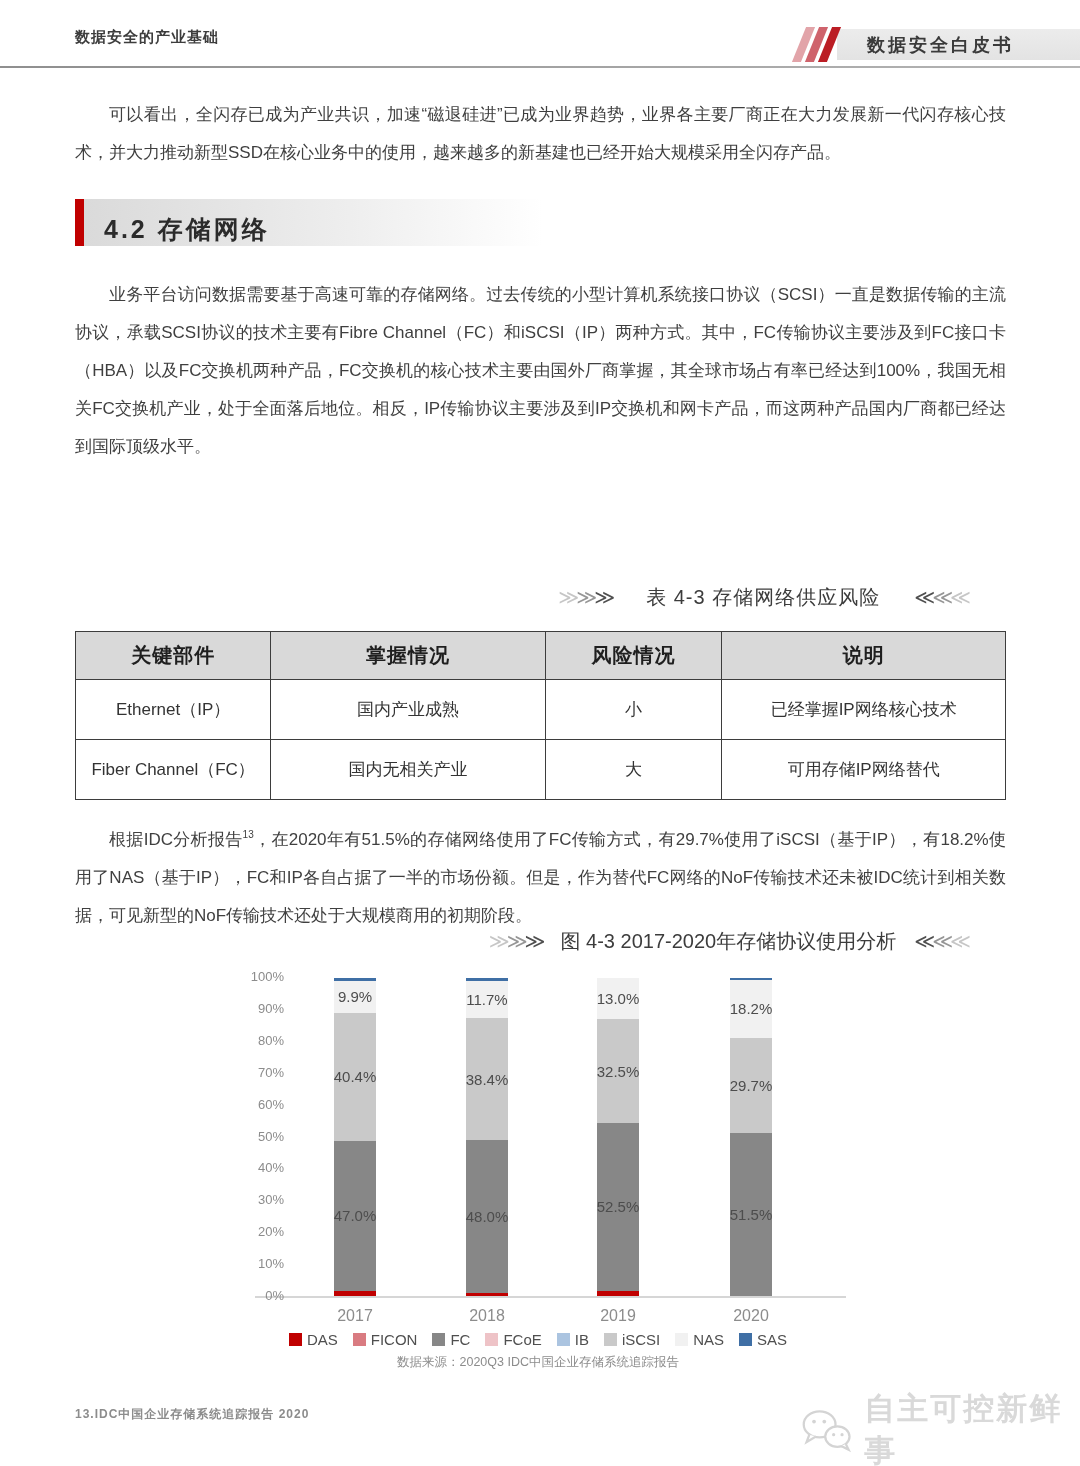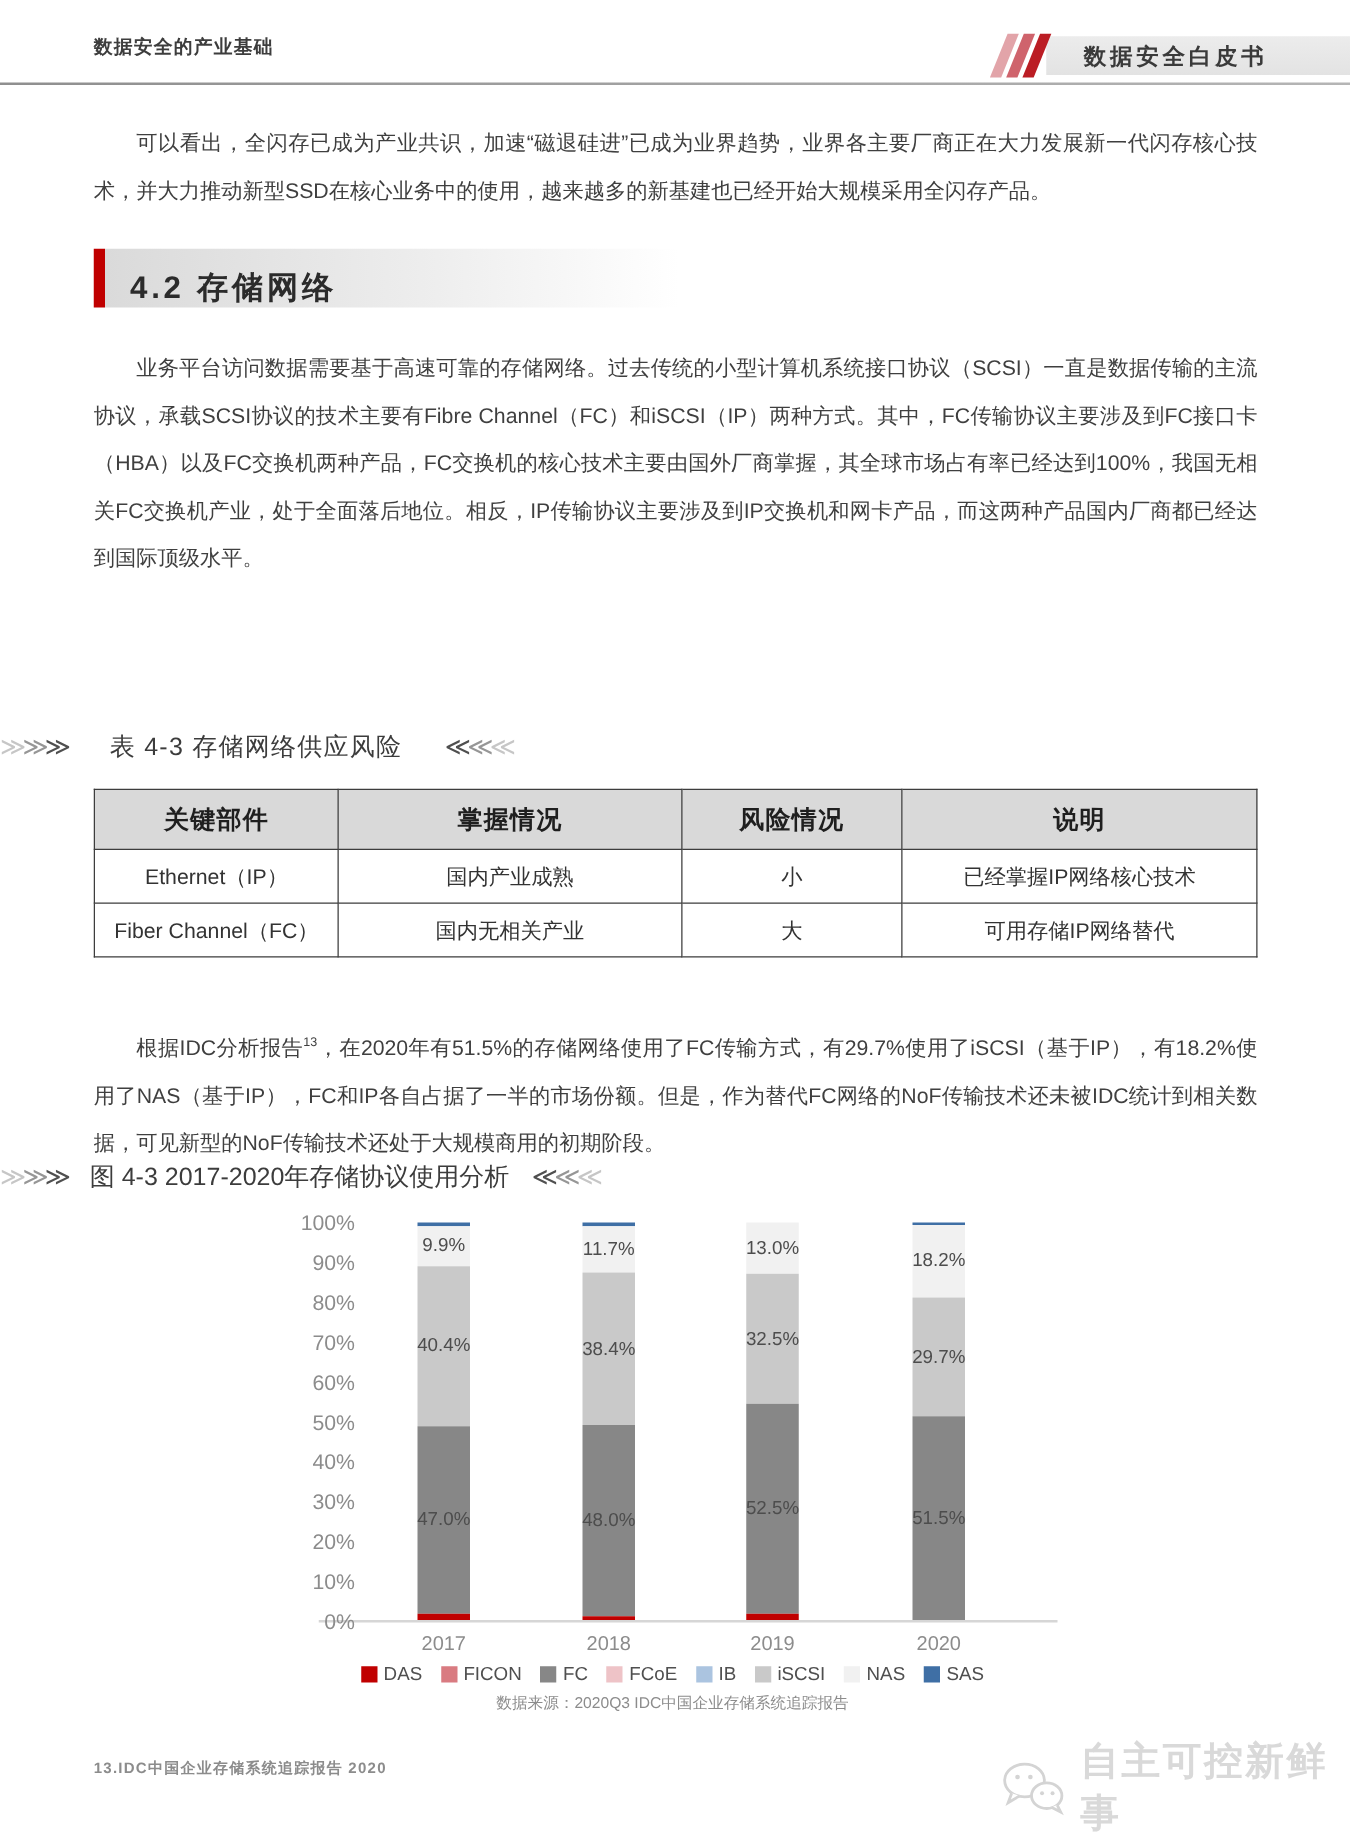--- a/index.html
+++ b/index.html
@@ -18,34 +18,34 @@
   .para { position:absolute; left:75px; width:931px; font-size:17px; line-height:38px; color:#3f3f3f; text-align:justify; text-indent:2em; }
   .para sup { font-size:10px; color:#3f3f3f; }
 
   
   .sec-head { position:absolute; left:75px; top:199px; height:47px; width:492px; display:flex; align-items:stretch; }
   .sec-bar { width:9px; background:#c00000; flex:none; }
   .sec-bg { flex:1; background:linear-gradient(to right,#dadada 0%,#eeeeee 55%,#ffffff 95%); display:flex; align-items:flex-end; }
   .sec-title { font-size:25px; font-weight:bold; color:#2b2b2b; margin-left:20px; letter-spacing:3px; }
 
   
-  .caption { position:absolute; left:0; width:968px; text-align:left; font-size:20px; color:#3c3c3c; }
+  .caption { position:absolute; left:0; width:968px; text-align:right; font-size:20px; color:#3c3c3c; }
   .caption .cap-text { margin:0 18px; }
   .caption.tbl .cap-text { font-weight:500; letter-spacing:1px; margin:0 34px; }
   .chev { font-size:20px; letter-spacing:-3px; }
 
   
   .risk-table { position:absolute; left:75px; top:631px; width:931px; border-collapse:collapse; table-layout:fixed; }
   .risk-table th { background:#d9d9d9; font-size:20px; font-weight:bold; color:#1f1f1f; height:48px; border:1.5px solid #3d3d3d; letter-spacing:1px; }
-  .risk-table td { font-size:17px; color:#333333; height:43px; text-align:center; border:1.5px solid #3d3d3d; background:#ffffff; }
+  .risk-table td { font-size:17px; color:#333333; height:60px; text-align:center; border:1.5px solid #3d3d3d; background:#ffffff; }
 
   
   .chart { position:absolute; left:230px; top:962px; width:616px; height:412px; }
   .plot { position:absolute; left:60px; top:16px; width:556px; height:319px; }
-  .ytick { position:absolute; right:562px; width:52px; text-align:right; font-size:17px; color:#8c8c8c; }
+  .ytick { position:absolute; right:562px; width:52px; text-align:right; font-size:13px; color:#8c8c8c; }
   .baseline { position:absolute; left:25px; top:334px; width:591px; height:2px; background:#d6d6d6; }
   .bar { position:absolute; bottom:0; width:42px; display:flex; flex-direction:column-reverse; }
   .seg { width:100%; display:flex; align-items:center; justify-content:center; }
   .seg-label { font-size:15px; color:#4d4d4d; white-space:nowrap; }
   .xlabel { position:absolute; top:345px; width:80px; text-align:center; font-size:16px; color:#8c8c8c; }
   .legend { position:absolute; left:0; top:369px; width:616px; display:flex; justify-content:center; gap:15px; }
   .legend-item { display:flex; align-items:center; gap:5px; }
   .legend-swatch { width:13px; height:13px; flex:none; }
   .legend-label { font-size:15px; color:#4f4f4f; }
   .chart-source { position:absolute; left:0; top:392px; width:616px; text-align:center; font-size:12.5px; color:#8c8c8c; }

